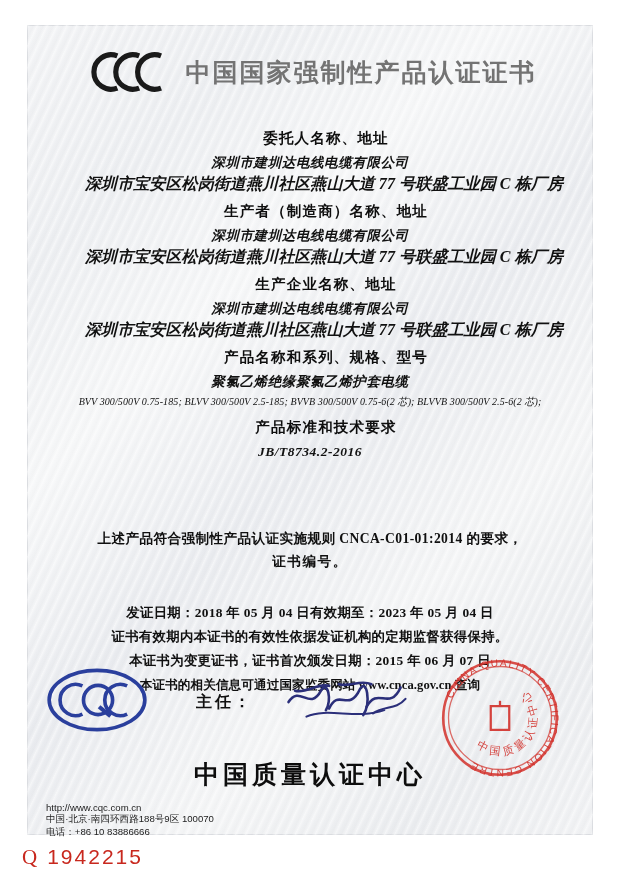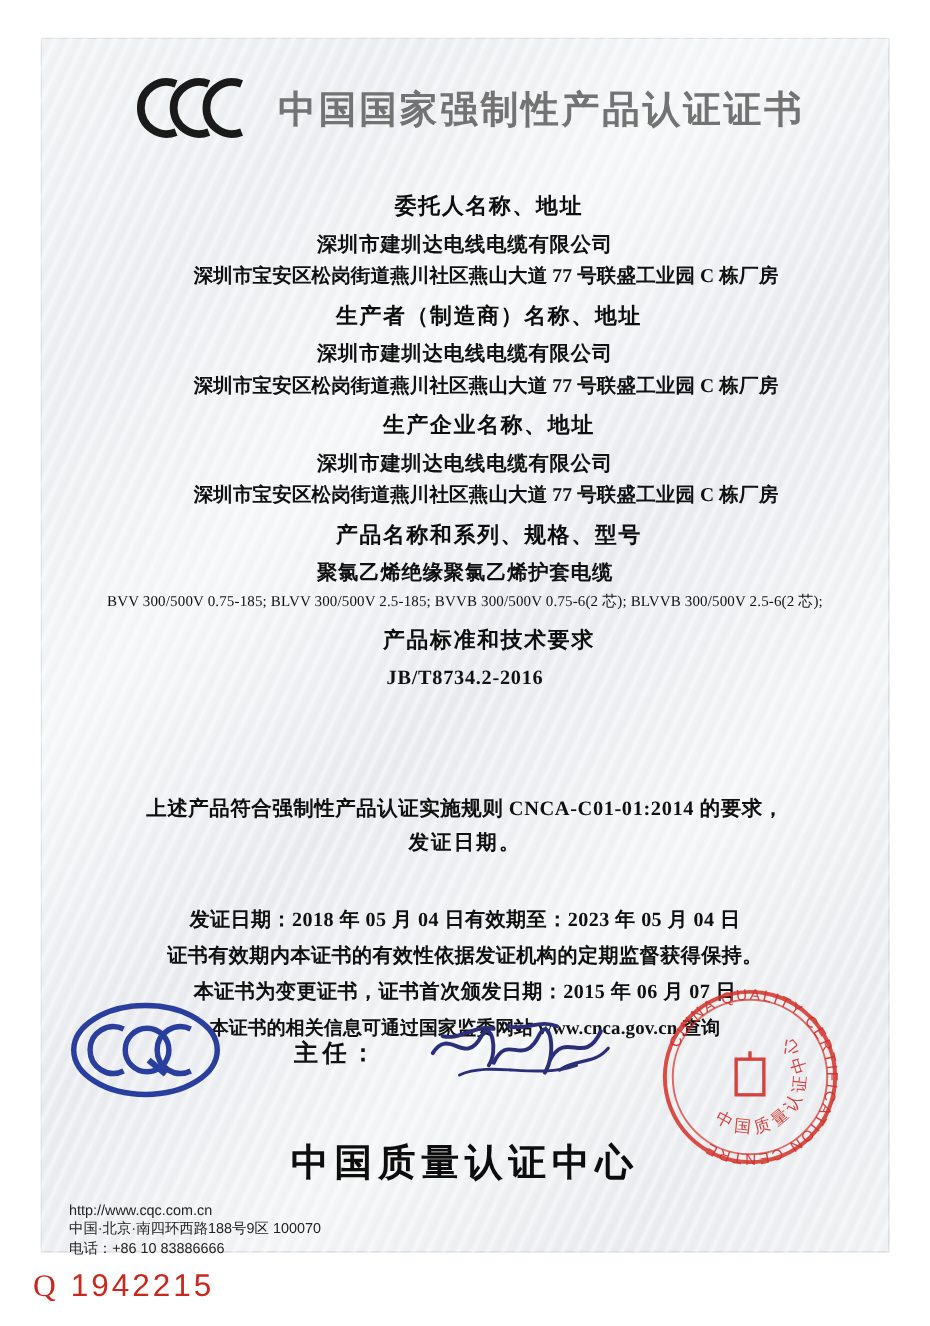--- a/index.html
+++ b/index.html
@@ -103,23 +103,24 @@
     letter-spacing: 1.2px;
     line-height: 25px;
     margin-left: 32px;
   }
   .field-value {
     font-size: 13.5px;
     font-weight: bold;
     color: #111;
     line-height: 23px;
     letter-spacing: 0.6px;
+    font-style: italic;
   }
   .field-value.small {
-    font-size: 13px;
+    font-size: 16px;
     font-weight: bold;
     letter-spacing: 0.1px;
     line-height: 20px;
     margin-left: 28px;
   }
   .field-value.model {
     font-size: 10px;
     font-weight: normal;
     letter-spacing: 0.1px;
     line-height: 17px;
@@ -301,21 +302,21 @@
 
       <div class="field">
         <div class="field-label">产品标准和技术要求</div>
         <div class="field-value std">JB/T8734.2-2016</div>
       </div>
 
     </div>
 
     <div class="statement">
       <div>上述产品符合强制性产品认证实施规则 CNCA-C01-01:2014 的要求，</div>
-      <div class="ln2">发证日期。</div>
+      <div class="ln2">证书编号。</div>
     </div>
 
     <div class="notes">
       <div>
         <span>发证日期：</span><span>2018 年 05 月 04 日</span><span class="gap"></span><span>有效期至：</span><span>2023 年 05 月 04 日</span>
       </div>
       <div>证书有效期内本证书的有效性依据发证机构的定期监督获得保持。</div>
       <div>本证书为变更证书，证书首次颁发日期：2015 年 06 月 07 日</div>
       <div class="row-site">本证书的相关信息可通过国家监委网站 www.cnca.gov.cn 查询</div>
     </div>

